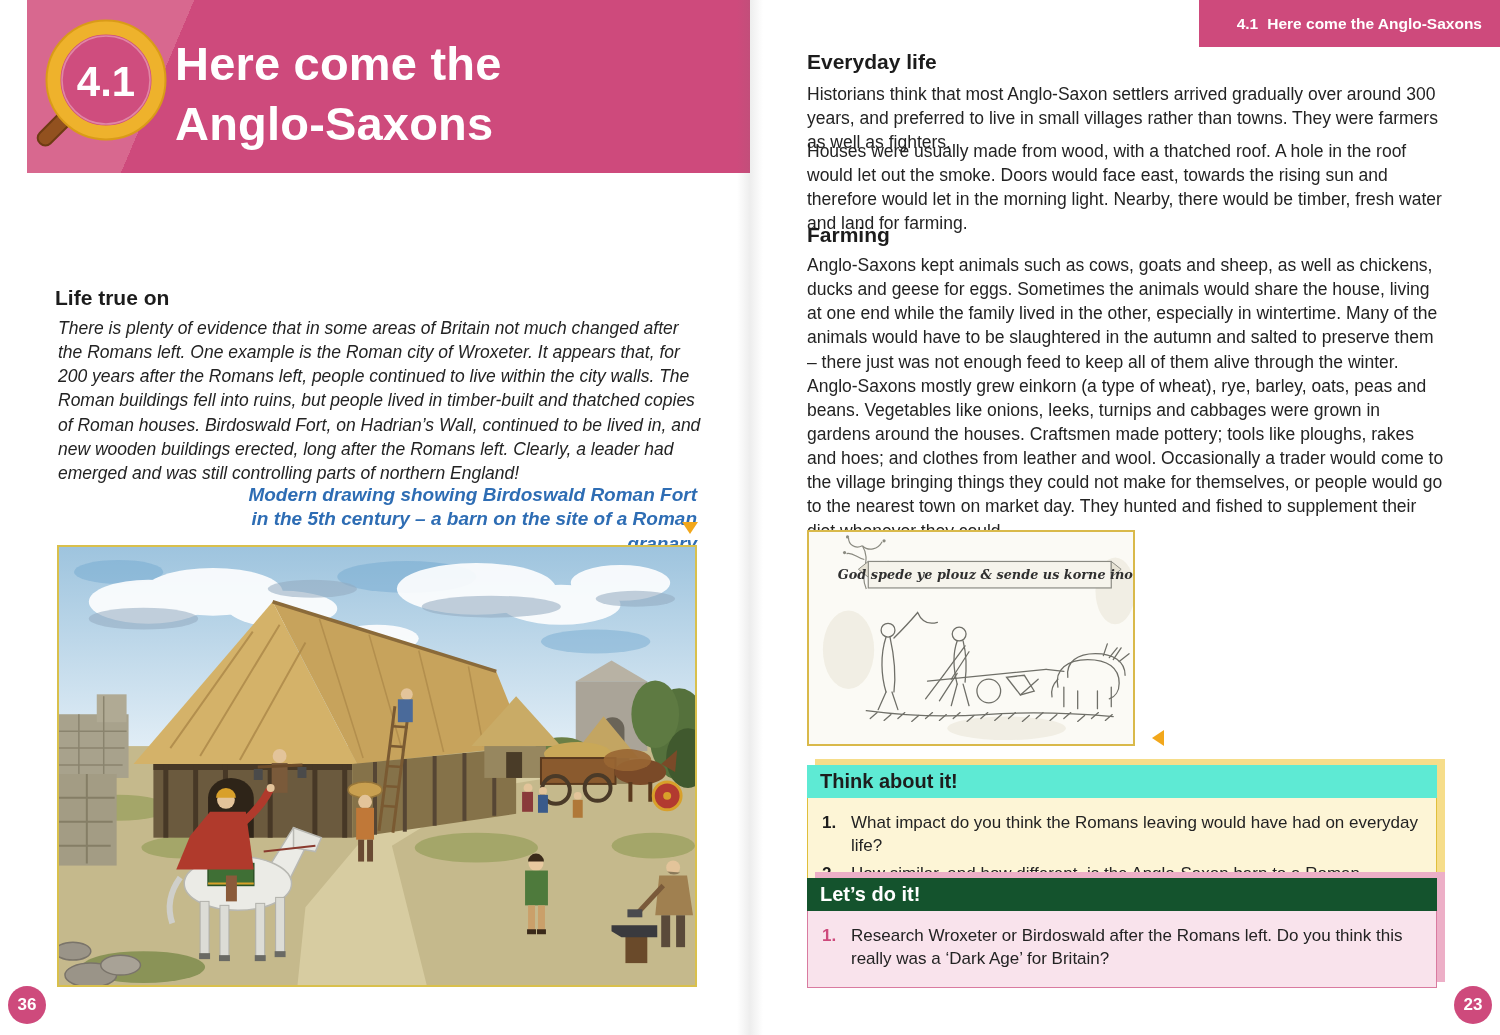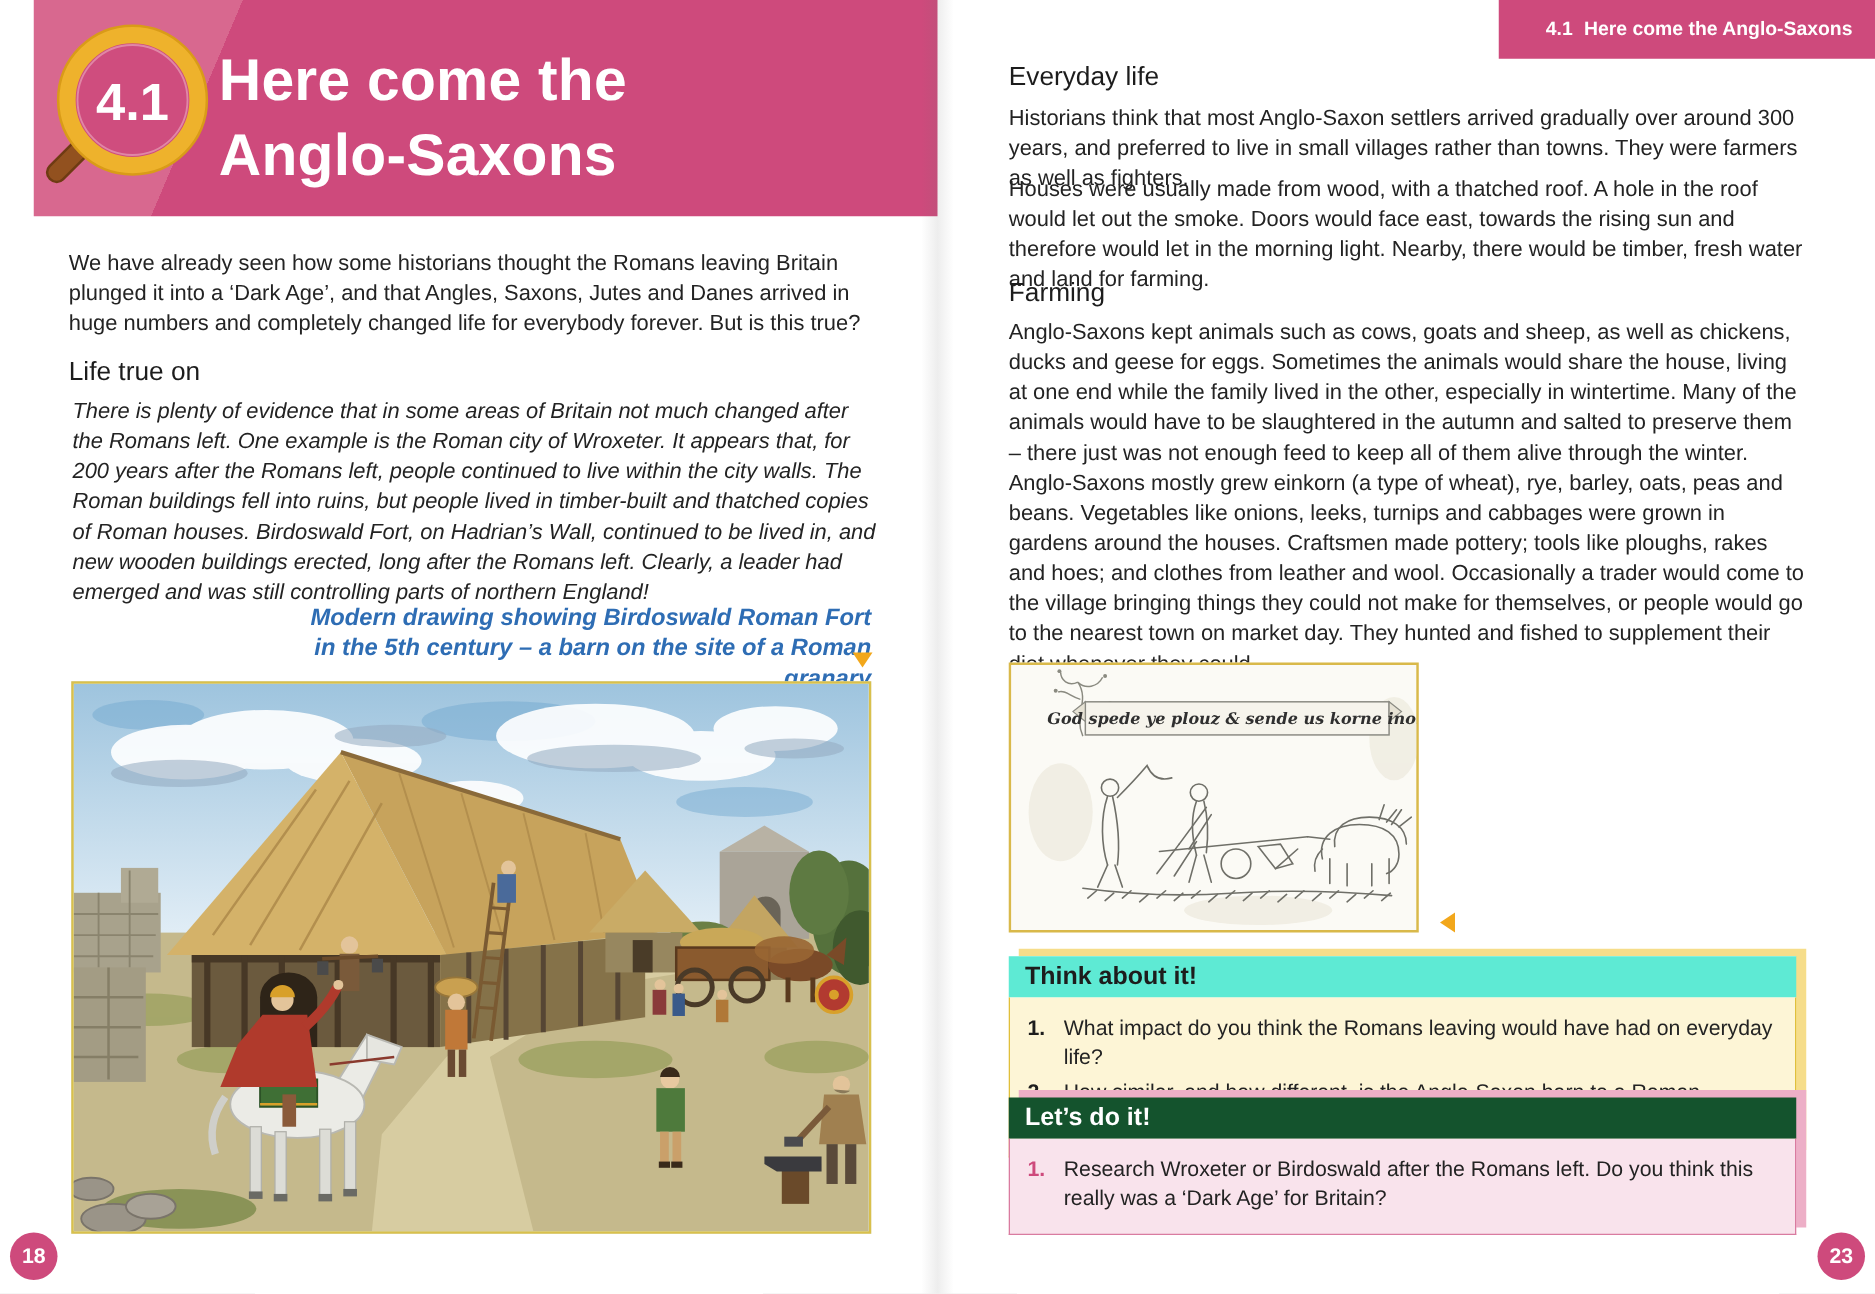--- a/index.html
+++ b/index.html
@@ -21,21 +21,21 @@
   .banner {
     position:absolute; left:27px; top:0; right:0; height:173px;
     background:linear-gradient(113deg, #d8688f 0%, #d8688f 21%, #ce4a7c 21%, #ce4a7c 100%);
   }
   .badge-svg { position:absolute; left:26px; top:8px; }
   .banner-title {
     position:absolute; left:175px; top:34px; color:#ffffff;
     font-size:47px; font-weight:700; line-height:1.28; letter-spacing:0.2px;
   }
   .para { font-size:17.5px; line-height:1.38; color:#232323; }
-  .h2 { font-size:21px; font-weight:400; color:#1c1c1c; }
+  .h2 { font-size:21px; font-weight:700; color:#1c1c1c; }
 
   .intro   { position:absolute; left:55px; top:198px; width:645px; }
   .h2-life { position:absolute; left:55px; top:286px; }
   .life-body { position:absolute; left:58px; top:316px; width:645px;font-style:italic; }
 
   .caption { font-size:19px; font-style:italic; font-weight:600; color:#2e6db4; line-height:1.28; }
   .left-caption { position:absolute; left:237px; top:483px; width:460px; text-align:right; }
   .arrow-down {
     position:absolute; left:682px; top:522px; width:0; height:0;
     border-left:8px solid transparent; border-right:8px solid transparent;
@@ -111,21 +111,20 @@
       <circle cx="80" cy="72" r="52" fill="#cf4d7e" stroke="#eeb22c" stroke-width="13"></circle>
       <circle cx="80" cy="72" r="44" fill="none" stroke="#e087a6" stroke-width="1.5"></circle>
       <text x="80" y="88" text-anchor="middle" font-size="42" font-weight="bold" fill="#ffffff">4.1</text>
     </svg>
 
     <div class="banner-title">
       <div>Here come the</div>
       <div>Anglo-Saxons</div>
     </div>
 
-    <p class="para intro">We have already seen how some historians thought the Romans leaving Britain plunged it into a ‘Dark Age’, and that Angles, Saxons, Jutes and Danes arrived in huge numbers and completely changed life for everybody forever. But is this true?</p>
 
     <h2 class="h2 h2-life">Life true on</h2>
     <p class="para life-body">There is plenty of evidence that in some areas of Britain not much changed after the Romans left. One example is the Roman city of Wroxeter. It appears that, for 200 years after the Romans left, people continued to live within the city walls. The Roman buildings fell into ruins, but people lived in timber-built and thatched copies of Roman houses. Birdoswald Fort, on Hadrian’s Wall, continued to be lived in, and new wooden buildings erected, long after the Romans left. Clearly, a leader had emerged and was still controlling parts of northern England!</p>
 
     <p class="caption left-caption">Modern drawing showing Birdoswald Roman Fort in the 5th century – a barn on the site of a Roman granary</p>
     <div class="arrow-down"></div>
 
     <div class="village-frame">
       <svg viewBox="0 0 640 440" preserveAspectRatio="none">
         <defs>
@@ -318,21 +317,21 @@
         <g>
           <rect x="0" y="228" width="58" height="92" fill="#a39c84"></rect>
           <path d="M0,252 h56 M0,276 h54 M0,300 h52 M28,228 v90" stroke="#857e66" stroke-width="2" fill="none"></path>
           <ellipse cx="32" cy="430" rx="26" ry="12" fill="#9a9488" stroke="#7a746a" stroke-width="1.5"></ellipse>
           <ellipse cx="62" cy="420" rx="20" ry="10" fill="#a8a296" stroke="#7a746a" stroke-width="1.5"></ellipse>
           <ellipse cx="14" cy="406" rx="18" ry="9" fill="#9a9488" stroke="#7a746a" stroke-width="1.5"></ellipse>
         </g>
       </svg>
     </div>
 
-    <div class="page-num page-num-left">18</div>
+    <div class="page-num page-num-left">36</div>
   </div>
 
   <div class="gutter"></div>
 
   <div class="page page-right">
 
     <div class="running-head">
       <span>4.1</span>
       <span>Here come the Anglo-Saxons</span>
     </div>

